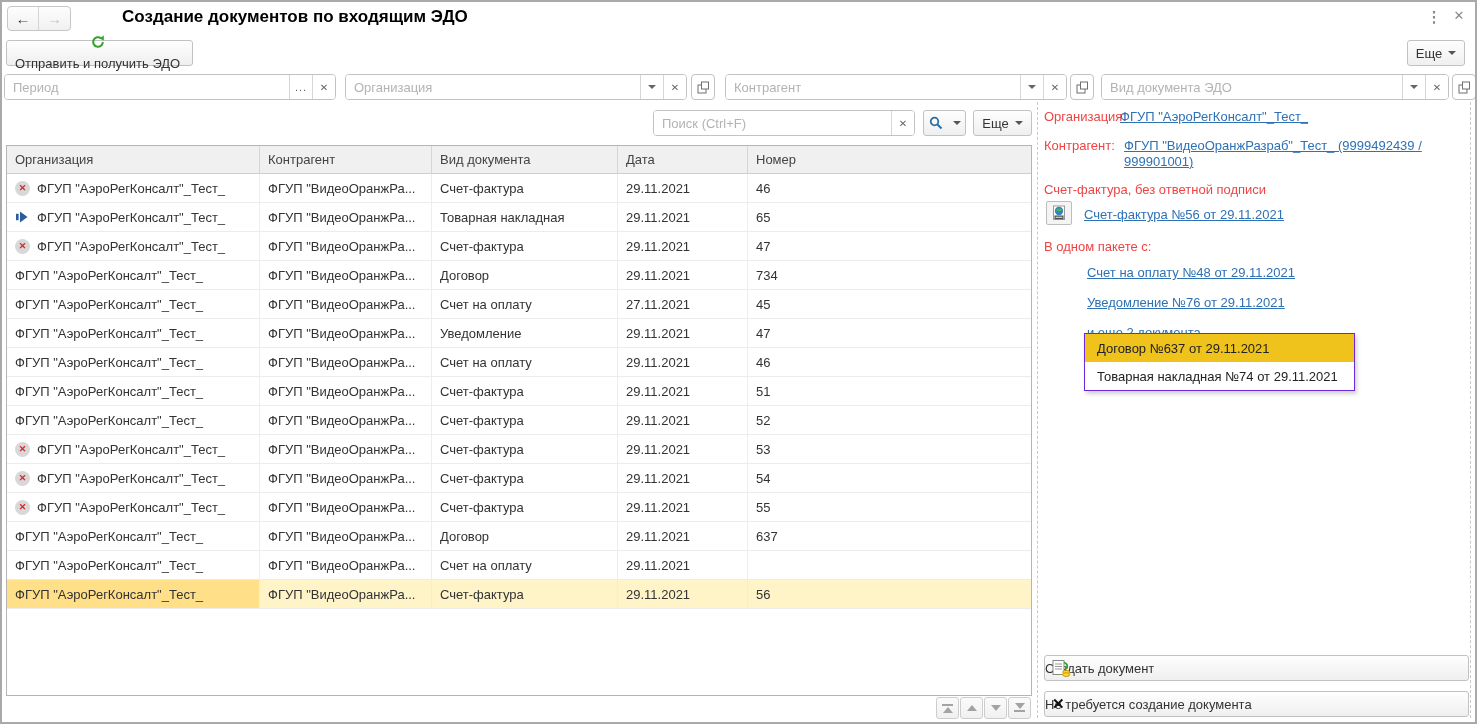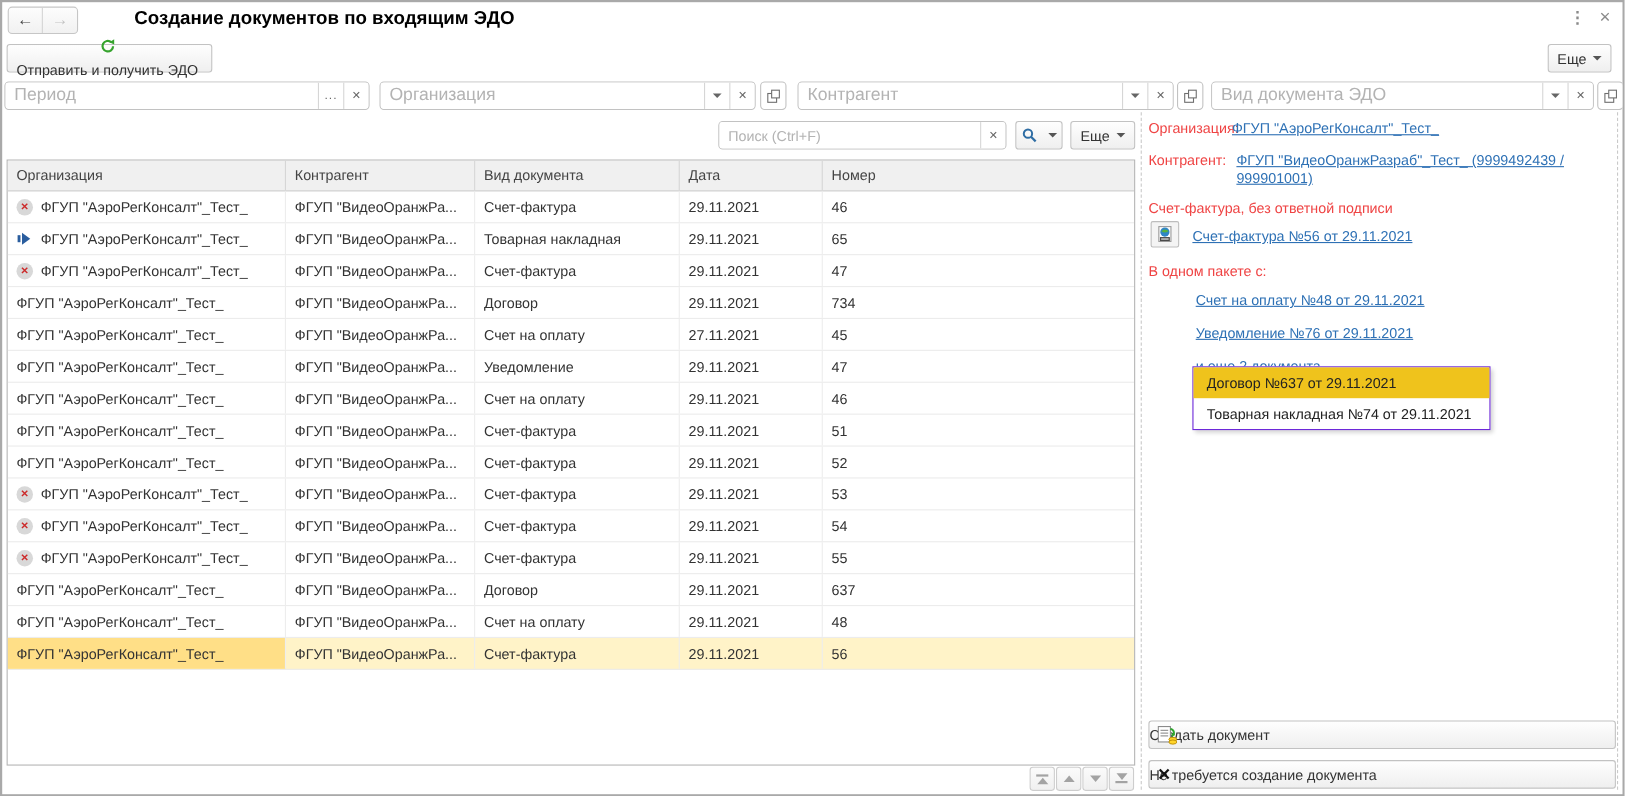--- a/index.html
+++ b/index.html
@@ -19,21 +19,21 @@
   .kebab{position:absolute;left:1424px;top:6px;width:16px;text-align:center;color:#8a8a8a;font-size:15px;font-weight:bold;cursor:pointer;line-height:18px;}
   .winclose{position:absolute;left:1448px;top:6px;width:18px;text-align:center;color:#8a8a8a;font-size:13px;cursor:pointer;}
   
   .btn{background:linear-gradient(#fefefe,#efefef);border:1px solid #c2c2c2;border-radius:3px;
     color:#333;display:flex;align-items:center;justify-content:center;cursor:pointer;font-size:13px;}
   .caret{display:inline-block;width:0;height:0;border-left:4px solid transparent;border-right:4px solid transparent;border-top:4px solid #555;margin-left:6px;}
   .send-btn{position:absolute;left:4px;top:38px;height:26px;padding:0 12px 0 8px;gap:7px;flex-direction:column;}
   .more-top{position:absolute;left:1405px;top:38px;width:58px;height:26px;}
   
   .fgroup{position:absolute;top:72px;height:26px;border:1px solid #c2c2c2;border-radius:4px;display:flex;background:#fff;overflow:hidden;}
-  .fgroup input{flex:1;border:none;outline:none;padding:0 8px;font-size:16px;font-family:inherit;color:#333;min-width:0;}
+  .fgroup input{flex:1;border:none;outline:none;padding:0 8px;font-size:13px;font-family:inherit;color:#333;min-width:0;}
   .fgroup input::placeholder{color:#b3b3b3;}
   .fbtn{width:23px;display:flex;align-items:center;justify-content:center;border-left:1px solid #d6d6d6;color:#666;cursor:pointer;background:#fff;font-size:10px;}
   .fbtn .caret{margin:0;border-top-color:#666;}
   .pickbtn{position:absolute;top:72px;width:24px;height:26px;border:1px solid #c2c2c2;border-radius:4px;background:#fff;display:flex;align-items:center;justify-content:center;cursor:pointer;}
   
   .sgroup{position:absolute;left:651px;top:108px;width:262px;height:26px;border:1px solid #c2c2c2;border-radius:4px;display:flex;overflow:hidden;background:#fff;}
   .sgroup input{flex:1;border:none;outline:none;padding:0 8px;font-size:13px;font-family:inherit;min-width:0;}
   .sgroup input::placeholder{color:#b3b3b3;}
   .search-btn{position:absolute;left:921px;top:108px;width:43px;height:26px;gap:4px;}
   .more-search{position:absolute;left:971px;top:108px;width:59px;height:26px;}
@@ -439,23 +439,20 @@
       </div>
       <div class="c c1">
             <span>ФГУП "ВидеоОранжРа...</span>
           </div>
       <div class="c c2">
             <span>Счет на оплату</span>
           </div>
       <div class="c c3">
             <span>29.11.2021</span>
           </div>
-      <div class="c c4">
-            <span>48</span>
-          </div>
     </div>
         <div class="trow sel">
       <div class="c c0">
 
         <span>ФГУП "АэроРегКонсалт"_Тест_</span>
       </div>
       <div class="c c1">
             <span>ФГУП "ВидеоОранжРа...</span>
           </div>
       <div class="c c2">

